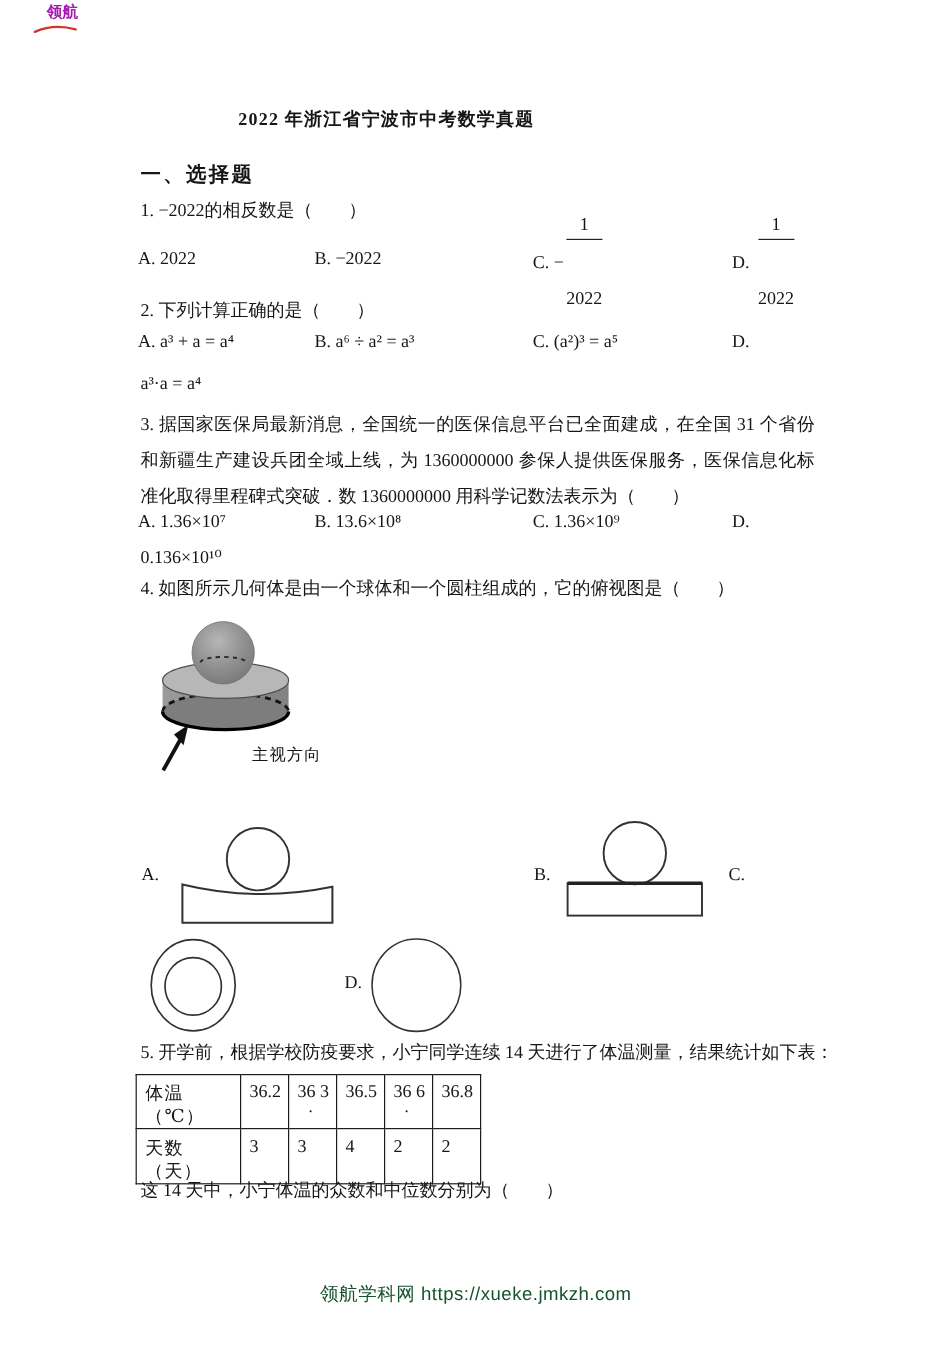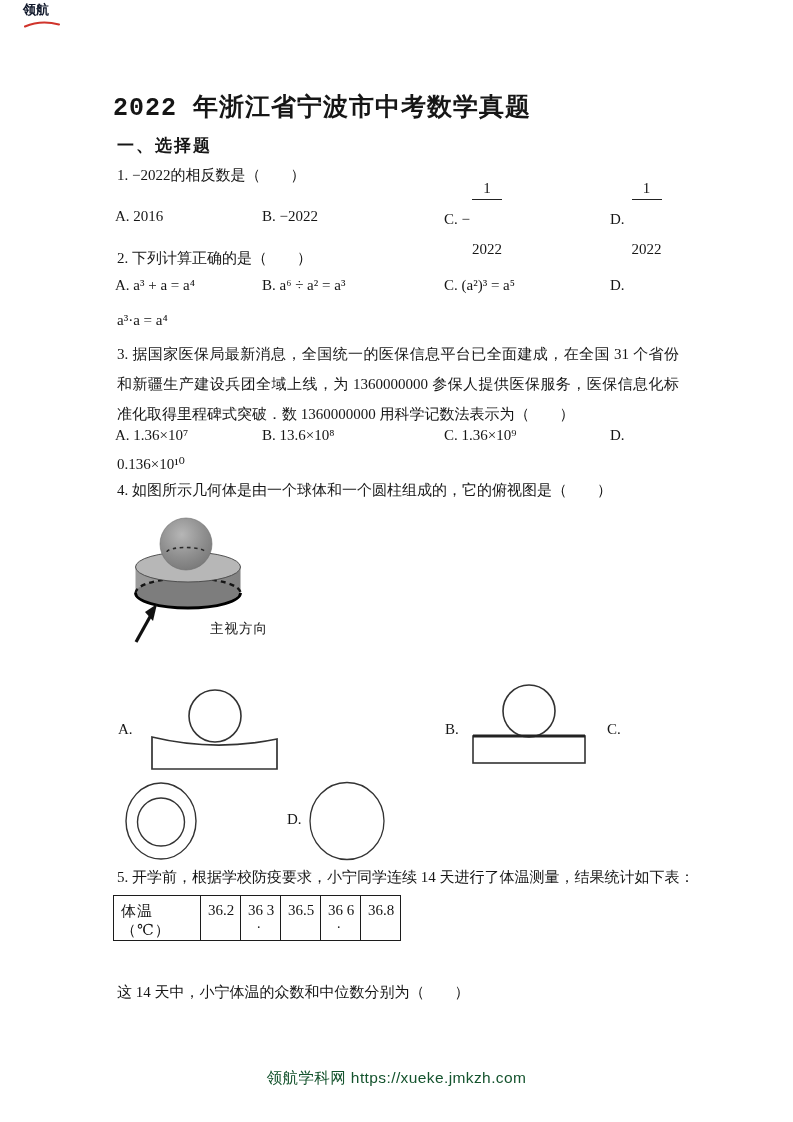--- a/index.html
+++ b/index.html
@@ -7,28 +7,28 @@
   body {
     position:relative;
     font-family:"Liberation Serif","DejaVu Serif",serif;
     color:#161616;
     font-size:15px;
   }
   .abs { position:absolute; }
 
   
   .logo {
-    position:absolute; left:23px; top:3px; width:42px; text-align:left;
-    color:#0f172a; font-weight:bold; font-size:13px; line-height:14px;
+    position:absolute; left:23px; top:3px; width:42px; text-align:right;
+    color:#a21caf; font-weight:bold; font-size:13px; line-height:14px;
     font-family:"Liberation Sans","DejaVu Sans",sans-serif;
   }
 
   .title {
     position:absolute; top:90px; left:0; width:644px; text-align:center;
-    font-size:25px; font-weight:bold; letter-spacing:1px;font-family:Liberation Mono, monospace;
+    font-size:15px; font-weight:bold; letter-spacing:1px;
   }
   .section {
     position:absolute; top:134px; left:117px;
     font-size:17px; font-weight:bold; letter-spacing:2px;
   }
 
   .stem { position:absolute; left:117px; white-space:nowrap;text-align:center; }
   .para {
     position:absolute; left:117px; width:562px;
     line-height:30px; text-align:justify;
@@ -79,21 +79,21 @@
   <svg width="38" height="9" viewBox="0 0 38 9">
     <path d="M2,7.5 Q18,0.5 36,5.5" fill="none" stroke="#d0342c" stroke-width="2" stroke-linecap="round"></path>
   </svg>
 </div>
 
 <div class="title">2022 年浙江省宁波市中考数学真题</div>
 <div class="section">一、选择题</div>
 
 <div class="stem" style="top:166px">1. −2022的相反数是（　　）</div>
 <div class="optrow fracrow" style="top:194px">
-  <span class="opt plain col-a">A. 2016</span>
+  <span class="opt plain col-a">A. 2022</span>
   <span class="opt plain col-b">B. −2022</span>
   <span class="opt col-c fracopt">
     <span>C. −</span>
     <span class="frac">
       <span class="fnum">1</span>
       <span class="fden">2022</span>
     </span>
   </span>
   <span class="opt col-d fracopt">
     <span style="margin-right:5px">D.</span>
@@ -202,18 +202,26 @@
     </td>
     <td class="val">
       <div>36 6</div>
       <div class="tsub">.</div>
     </td>
     <td class="val">
       <div>36.8</div>
       <div class="tsub"></div>
     </td>
   </tr>
+  <tr class="r2">
+    <td class="hdr">天数（天）</td>
+    <td class="val">3</td>
+    <td class="val">3</td>
+    <td class="val">4</td>
+    <td class="val">2</td>
+    <td class="val">2</td>
+  </tr>
 </tbody>
   </table>
 
 <div class="stem" style="top:983px">这 14 天中，小宁体温的众数和中位数分别为（　　）</div>
 
 <div class="footer">领航学科网 https://xueke.jmkzh.com</div>
 
 </body></html>

